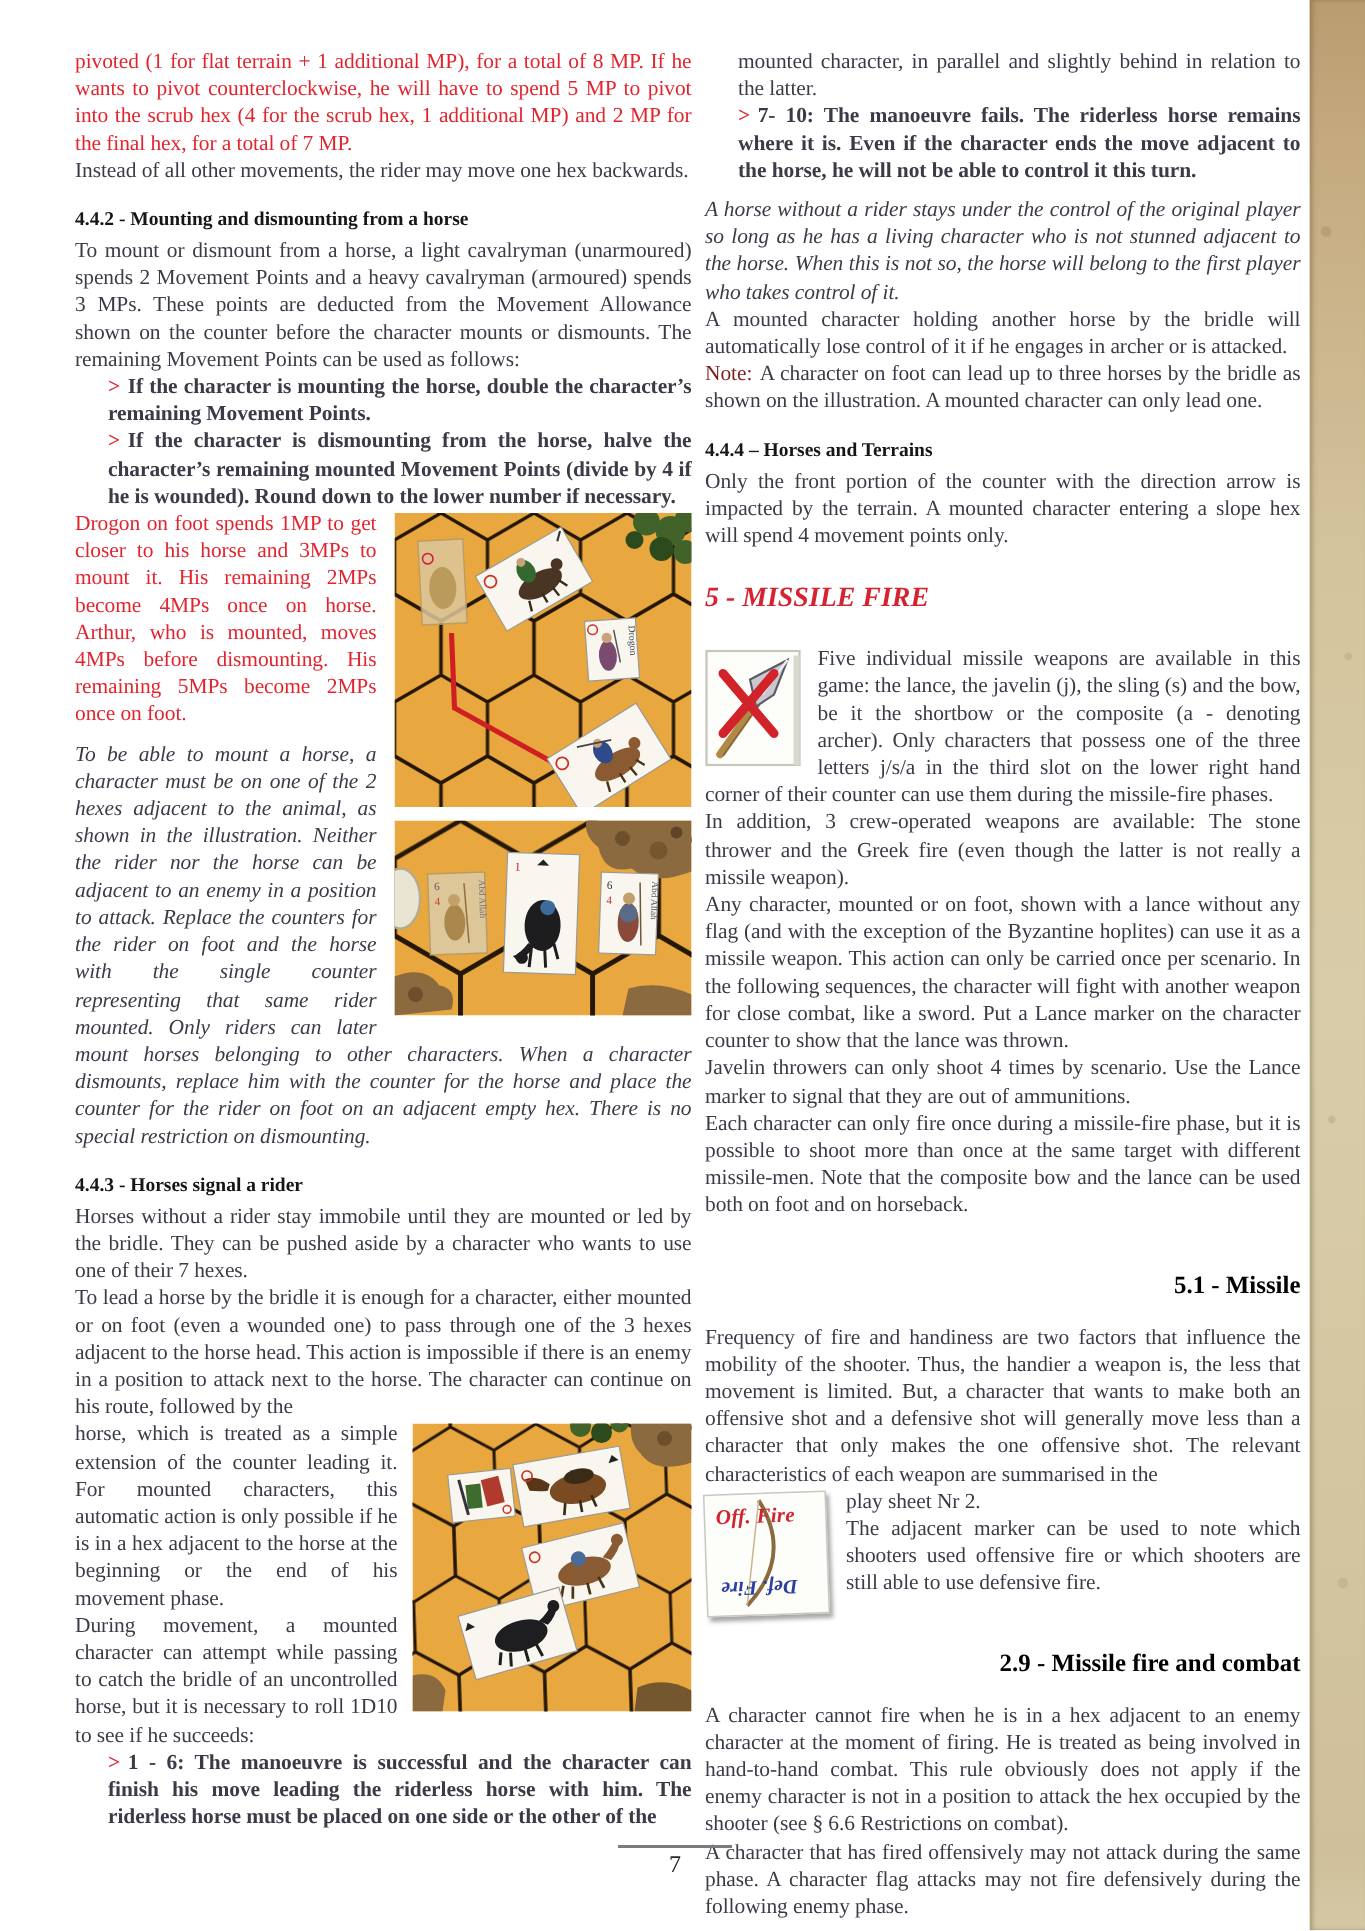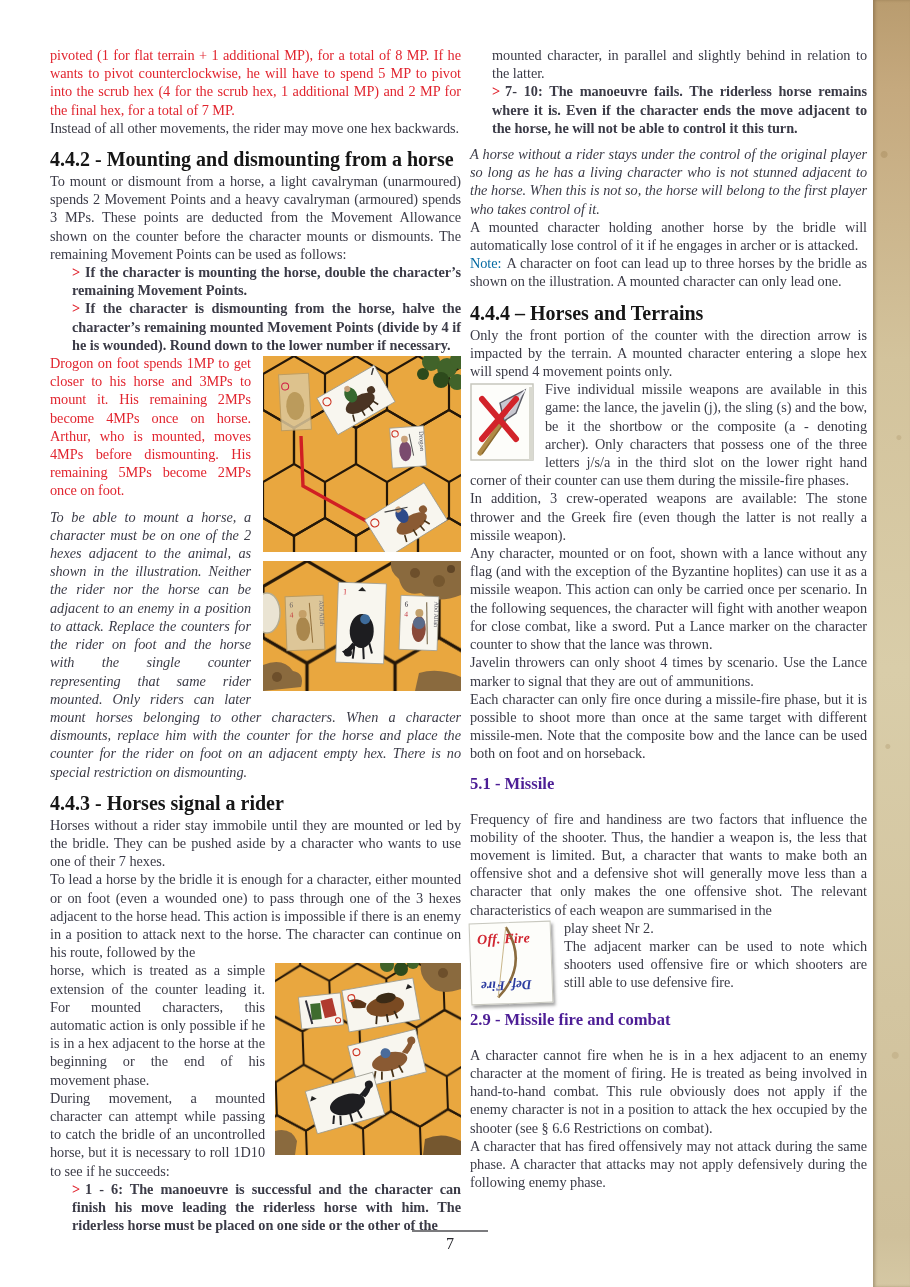--- a/index.html
+++ b/index.html
@@ -7,32 +7,32 @@
         font-family:"Liberation Serif", serif;color:#3b3b47;}
   
   .edge{position:absolute;top:0;right:0;width:37px;height:100%;
         background:
           radial-gradient(circle at 30% 12%, rgba(140,110,60,.25) 0 3px, transparent 4px),
           radial-gradient(circle at 70% 34%, rgba(140,110,60,.18) 0 2px, transparent 3px),
           radial-gradient(circle at 40% 58%, rgba(140,110,60,.2) 0 2px, transparent 3px),
           radial-gradient(circle at 60% 82%, rgba(140,110,60,.16) 0 3px, transparent 4px),
           linear-gradient(180deg,#b99c6f 0%,#c5a97e 7%,#d3c39c 28%,#d9cda9 52%,#d3c5a0 78%,#cfc09b 96%,#d5c8a4 100%);
         box-shadow:inset 2px 0 3px rgba(90,70,40,.35);}
-  .col{position:absolute;top:46px;}
+  .col{position:absolute;top:32px;}
   .col-left{left:50px;width:411px;}
   .col-right{left:470px;width:397px;}
   p{margin:0;text-align:justify;font-size:14.3px;line-height:18.2px;letter-spacing:-0.05px;}
   .gap{margin-top:8px;font-style:italic;}
   .red{color:#e1252f;}
-  .h3{clear:both;font-weight:bold;color:#161616;font-size:20px;line-height:19px;margin:13px 0 3px;}
-  .h-sub{clear:both;font-weight:bold;color:#4c1d95;font-size:16.6px;line-height:20px;margin:11px 0 16px;}
+  .h3{clear:both;font-weight:bold;color:#161616;font-size:13px;line-height:19px;margin:13px 0 3px;}
+  .h-sub{clear:both;font-weight:bold;color:#000000;font-size:16.6px;line-height:20px;margin:34px 0 16px;text-align:right;}
   .h-chap{clear:both;font-weight:bold;font-style:italic;color:#d52431;font-size:18.6px;line-height:22px;margin:22px 0 20px;}
   .bullet{padding-left:22px;font-weight:bold;}
   .bmark{color:#e1252f;margin-right:5px;}
-  .notelbl{color:#0369a1;margin-right:5px;}
+  .notelbl{color:#7f1d1d;margin-right:5px;}
   .cont{padding-left:22px;}
   .clear{clear:both;}
   
   .figs-right{float:right;width:198px;margin:2px 0 6px 12px;}
   .figs-right svg{display:block;}
   .fig-gap{height:9px;}
   .fig3{float:right;width:186px;margin:2px 0 8px 10px;}
   .icon-missile{float:left;width:64px;height:78px;margin:3px 11px 8px 0;}
   .marker-fire{float:left;width:80px;height:80px;margin:3px 12px 6px 0;position:relative;
         background:#fdfdfa;border:1px solid #c8c8bf;box-shadow:2px 3px 3px rgba(60,60,60,.45);
@@ -241,20 +241,21 @@
     <p class="cont">mounted character, in parallel and slightly behind in relation to the latter.</p>
     <p class="bullet"><span class="bmark">&gt;</span><span>7- 10: The manoeuvre fails. The riderless horse remains where it is. Even if the character ends the move adjacent to the horse, he will not be able to control it this turn.</span></p>
 
     <p class="gap">A horse without a rider stays under the control of the original player so long as he has a living character who is not stunned adjacent to the horse. When this is not so, the horse will belong to the first player who takes control of it.</p>
     <p>A mounted character holding another horse by the bridle will automatically lose control of it if he engages in archer or is attacked.</p>
     <p><span class="notelbl">Note:</span><span>A character on foot can lead up to three horses by the bridle as shown on the illustration. A mounted character can only lead one.</span></p>
 
     <div class="h3">4.4.4 – Horses and Terrains</div>
     <p>Only the front portion of the counter with the direction arrow is impacted by the terrain. A mounted character entering a slope hex will spend 4 movement points only.</p>
 
+    <div class="h-chap">5 - MISSILE FIRE</div>
 
     <svg class="icon-missile" viewBox="0 0 64 78">
       <rect x="1" y="1" width="62" height="76" fill="#fdfdfa" stroke="#c6c6bd" stroke-width="1.5"></rect>
       <rect x="59" y="4" width="4" height="73" fill="#d9d9d0"></rect>
       <path d="M10,70 L34,36" stroke="#b08a46" stroke-width="5" stroke-linecap="round"></path>
       <path d="M12,71 L36,37" stroke="#8a6a30" stroke-width="1.4"></path>
       <polygon points="55,7 30,20 34,38 46,30" fill="#c8c8d0" stroke="#5a5a64" stroke-width="1.4"></polygon>
       <path d="M55,7 L38,30" stroke="#eeeef4" stroke-width="1.6"></path>
       <path d="M12,16 L46,56 M46,16 L12,56" stroke="#d2232a" stroke-width="6" stroke-linecap="round"></path>
     </svg>
@@ -275,21 +276,21 @@
       </svg>
       <span class="off">Off. Fire</span>
       <span class="def">Def. Fire</span>
     </div>
 
     <p>play sheet Nr 2.</p>
     <p>The adjacent marker can be used to note which shooters used offensive fire or which shooters are still able to use defensive fire.</p>
 
     <div class="h-sub">2.9 - Missile fire and combat</div>
     <p>A character cannot fire when he is in a hex adjacent to an enemy character at the moment of firing. He is treated as being involved in hand-to-hand combat. This rule obviously does not apply if the enemy character is not in a position to attack the hex occupied by the shooter (see § 6.6 Restrictions on combat).</p>
-    <p>A character that has fired offensively may not attack during the same phase. A character that attacks may not apply defensively during the following enemy phase.</p>
+    <p>A character that has fired offensively may not attack during the same phase. A character flag attacks may not fire defensively during the following enemy phase.</p>
   </div>
 
   <div class="footer">
     <div class="rule"></div>
     <div class="num">7</div>
   </div>
 
 </div>
 
 </body></html>

